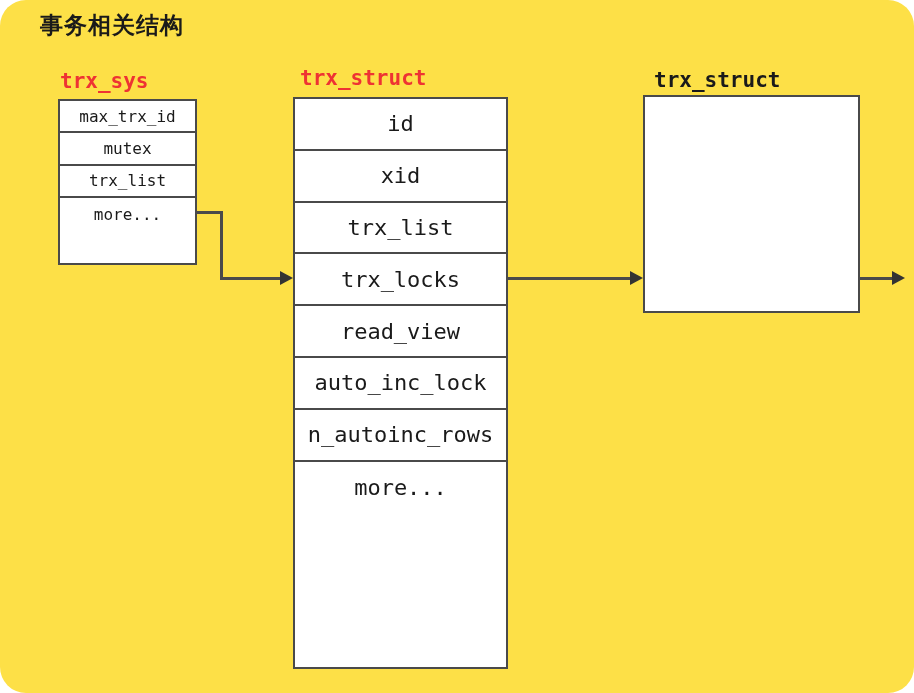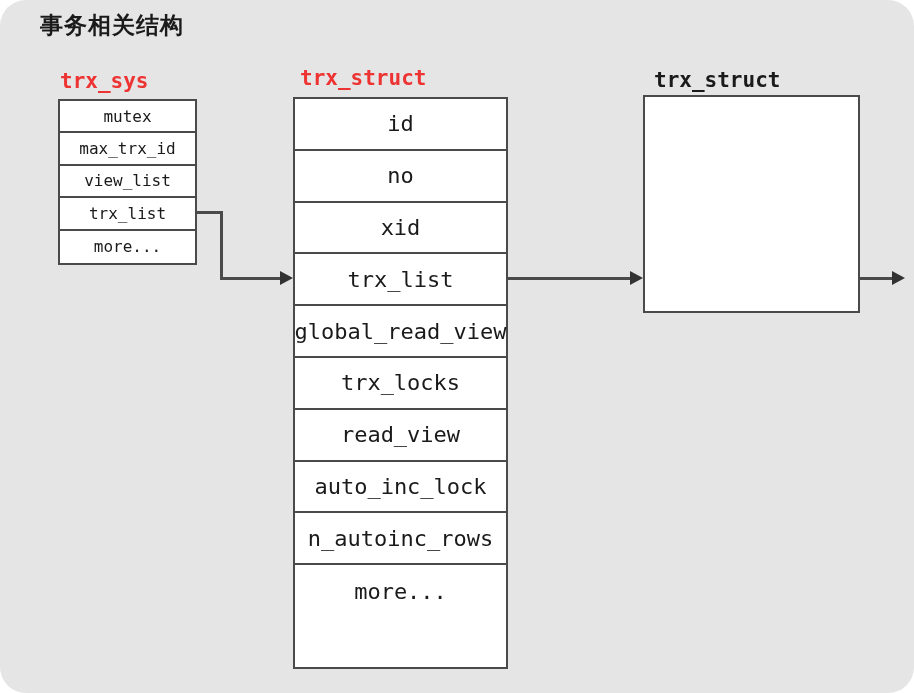--- a/index.html
+++ b/index.html
@@ -4,21 +4,21 @@
 <style>
   html, body {
     margin: 0;
     padding: 0;
     background: #ffffff;
   }
   #canvas {
     position: relative;
     width: 914px;
     height: 693px;
-    background: #e5e5e5;
+    background: #fde047;
     border-radius: 26px;
     overflow: hidden;
     font-family: "DejaVu Sans", sans-serif;
   }
   #diagram-title {
     position: absolute;
     left: 40px;
     top: 10px;
     font-family: "DejaVu Sans", sans-serif;
     font-size: 23px;
@@ -79,35 +79,32 @@
 </head>
 <body>
 
 <div id="canvas">
 
   <div id="diagram-title">事务相关结构</div>
 
   <div class="struct-label red" style="left:60px; top:60px;">trx_sys</div>
 
   <div class="struct-box" id="trx-sys-box">
+    <div class="struct-row">max_trx_id</div>
     <div class="struct-row">mutex</div>
-    <div class="struct-row">max_trx_id</div>
-    <div class="struct-row">view_list</div>
     <div class="struct-row">trx_list</div>
     <div class="struct-row">more...</div>
   </div>
 
   <div class="struct-label red" style="left:300px; top:57px;">trx_struct</div>
 
   <div class="struct-box" id="trx-struct-box">
     <div class="struct-row">id</div>
-    <div class="struct-row">no</div>
     <div class="struct-row">xid</div>
     <div class="struct-row">trx_list</div>
-    <div class="struct-row">global_read_view</div>
     <div class="struct-row">trx_locks</div>
     <div class="struct-row">read_view</div>
     <div class="struct-row">auto_inc_lock</div>
     <div class="struct-row">n_autoinc_rows</div>
     <div class="struct-row">more...</div>
   </div>
 
   <div class="struct-label black" style="left:654px; top:59px;">trx_struct</div>
 
   <div class="struct-box" id="trx-struct-box-2"></div>

